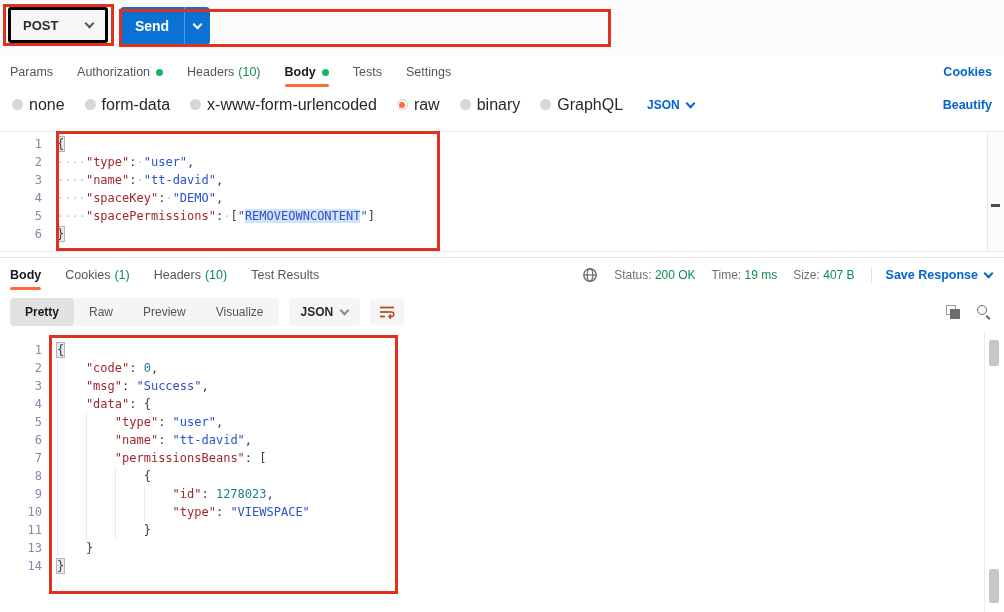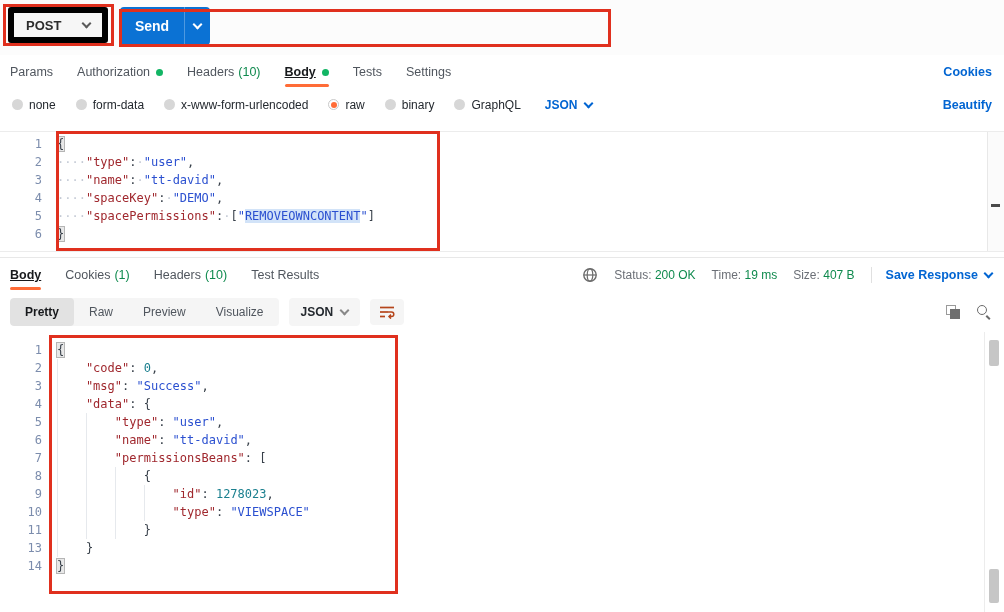--- a/index.html
+++ b/index.html
@@ -2,21 +2,21 @@
 <html><head>
 <meta charset="utf-8">
 <style>
   * { margin:0; padding:0; box-sizing:border-box; }
   html,body { width:1004px; height:612px; overflow:hidden; background:#fff;
     font-family:"Liberation Sans", sans-serif; color:#2c2c2c; }
 
   
   .topbar { position:relative; height:55px; background:#fcfcfc; padding:7px 12px 0 8px;
     display:flex; align-items:flex-start; }
-  .method-select { width:100px; height:36px; background:#f6f6f6; border:6px solid #000000;
+  .method-select { width:100px; height:36px; background:#f6f6f6; border:3px solid #000000;
     border-radius:3px; display:flex; align-items:center; justify-content:space-between;
     padding:0 12px; font-weight:bold; font-size:13px; color:#2c2c2c; cursor:pointer; }
   .url-input { flex:1; height:36px; margin-left:12px; background:#f3f3f3; border-radius:4px;
     display:flex; align-items:center; padding:0 12px; font-size:12.5px; color:#3f444d;
     overflow:hidden; white-space:nowrap; }
   .redact { width:212px; height:12px; border-radius:2px; flex:0 0 auto; margin-right:1px;
     background:repeating-linear-gradient(90deg,#d8d2cf 0 13px,#c7c2c2 13px 21px,#e4dfdb 21px 33px,#ccc7c4 33px 44px,#ded8d4 44px 52px);
     filter:blur(1.3px); opacity:.85; }
   .send-btn { margin-left:12px; height:38px; width:90px; background:#0b72d4; border-radius:4px;
     display:flex; align-items:stretch; color:#fff; cursor:pointer; flex:0 0 auto;text-align:center; }
@@ -31,30 +31,30 @@
   .chev.gray { border-color:#888; }
 
   
   .ann { position:absolute; border:3px solid #e0301e; pointer-events:none; z-index:50; }
 
   
   .tabs-row { position:relative; height:34px; display:flex; align-items:center;
     padding:0 12px 0 10px; }
   .tab { display:flex; align-items:center; margin-right:24px; font-size:12.5px; color:#50565e;
     cursor:pointer; height:34px; position:relative; }
-  .tab.active { color:#17191c; font-weight:bold;text-decoration:underline; }
+  .tab.active { color:#17191c; font-weight:bold; }
   .tab.active::after { content:""; position:absolute; left:0; right:0; bottom:2px; height:3px;
     background:#ff6c37; border-radius:2px; }
   .tab-count { color:#0f8a4e; margin-left:4px; }
   .tab-dot { width:7px; height:7px; border-radius:50%; background:#12b564; margin-left:6px; }
   .right-link { margin-left:auto; color:#0265d2; font-size:12.5px; font-weight:bold; cursor:pointer; }
 
   
   .modes-row { height:31px; display:flex; align-items:center; padding:0 12px 0 12px; }
-  .radio-item { display:flex; align-items:center; margin-right:20px; font-size:12px;
+  .radio-item { display:flex; align-items:center; margin-right:20px; font-size:16px;
     color:#24292f; cursor:pointer; }
   .radio-dot { width:11px; height:11px; border-radius:50%; background:#d7d7d7; margin-right:6px; }
   .radio-item.sel .radio-dot { background:#fff; border:1px solid #c9c9c9; position:relative; }
   .radio-item.sel .radio-dot::after { content:""; position:absolute; left:1.5px; top:1.5px;
     width:6px; height:6px; border-radius:50%; background:#ff6c37; }
   .lang-select { display:flex; align-items:center; gap:7px; color:#0265d2; font-size:12px;
     font-weight:bold; margin-left:4px; cursor:pointer; }
 
   
   .editor { position:relative; font-family:"DejaVu Sans Mono", monospace; font-size:12px;

